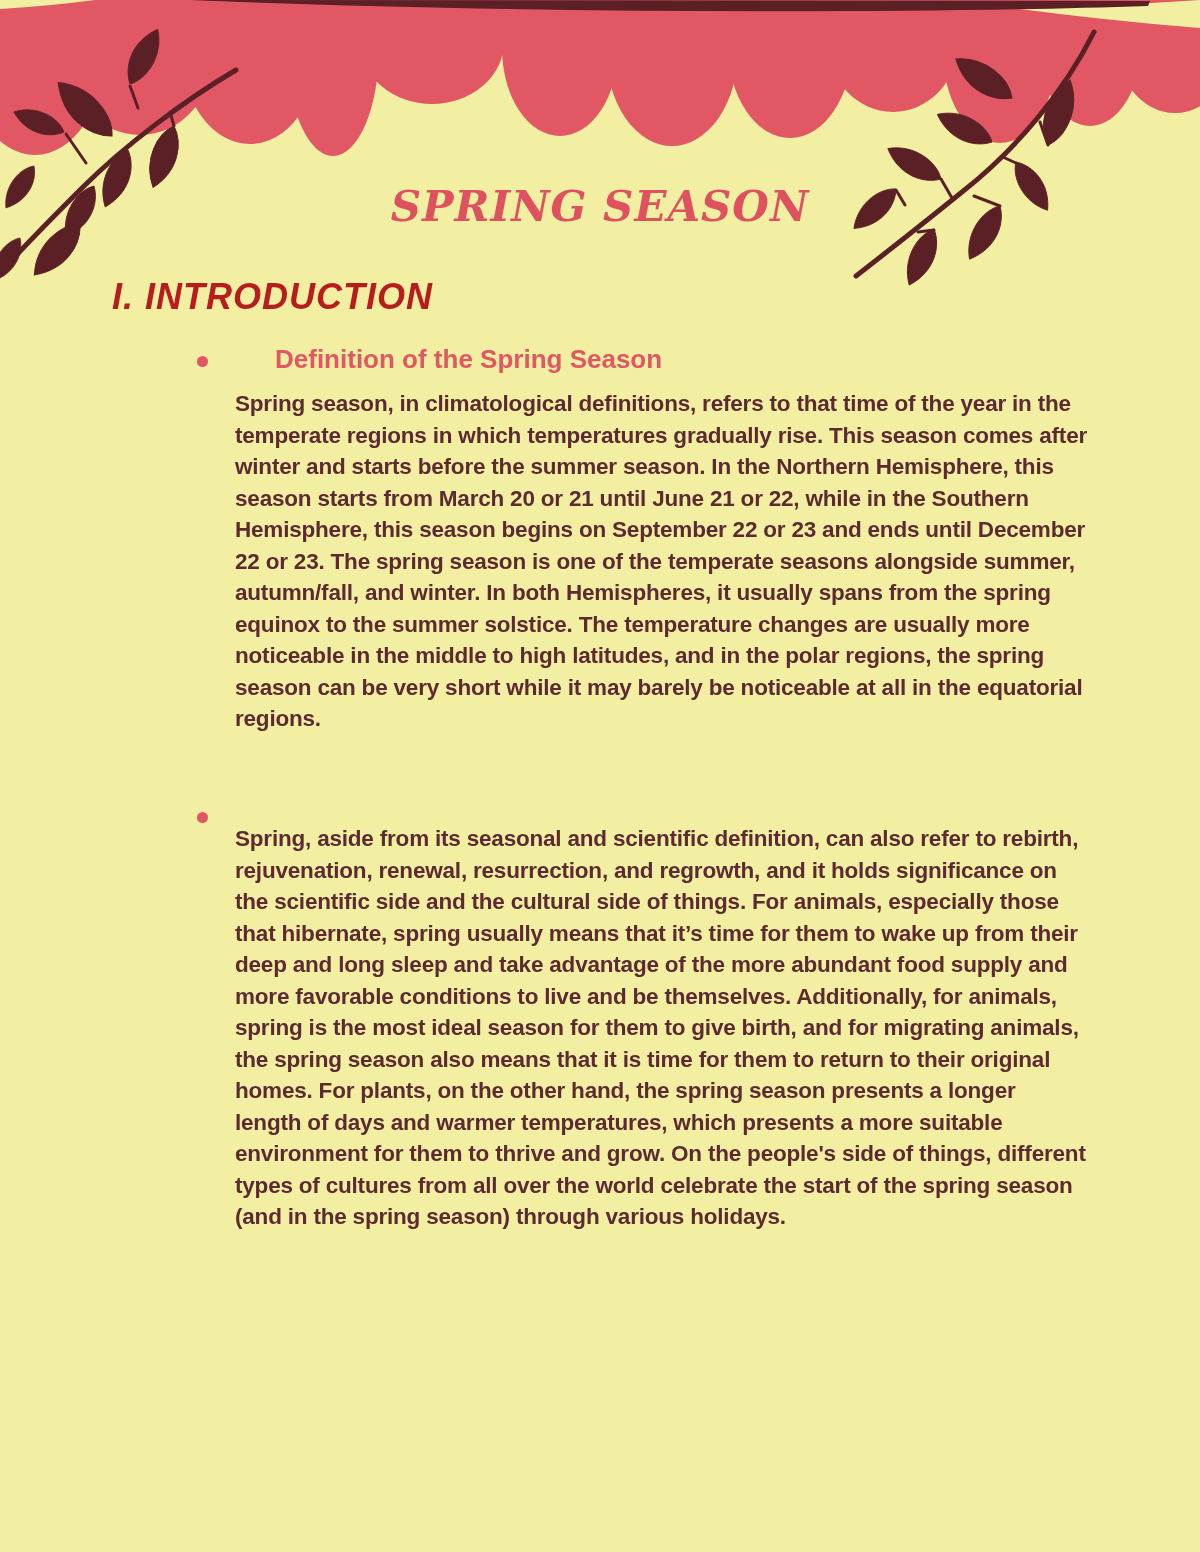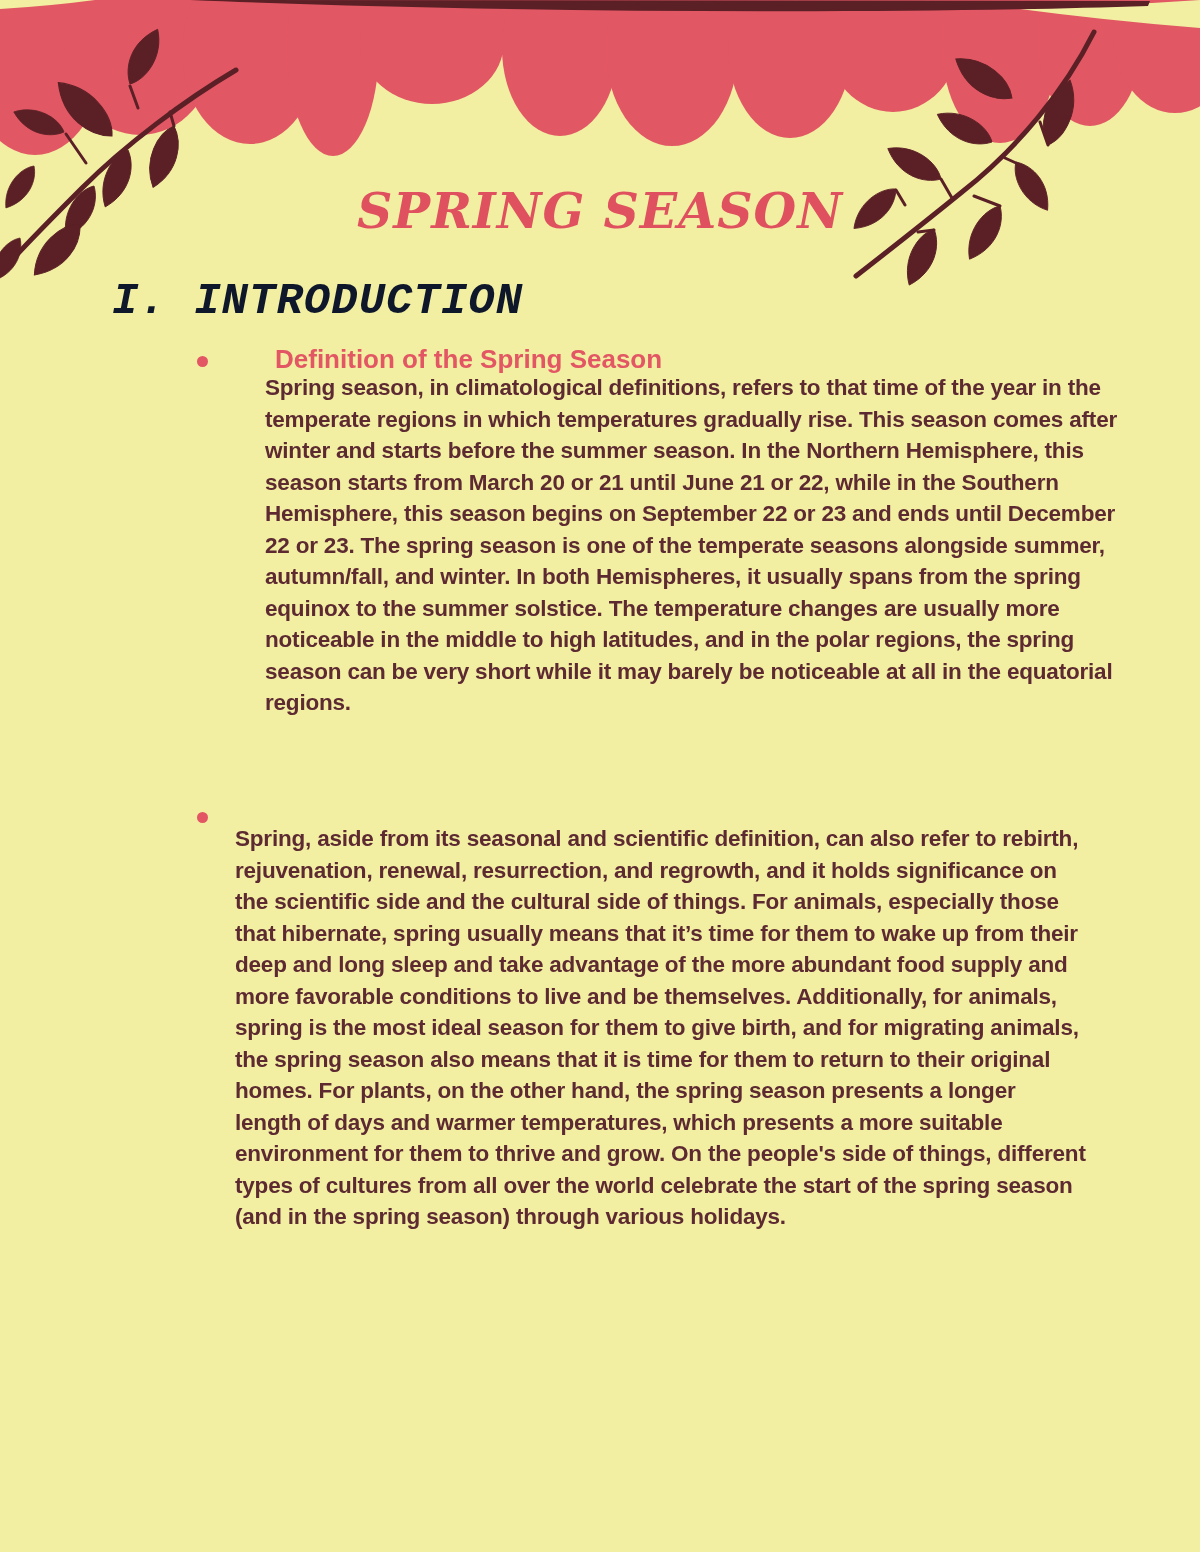--- a/index.html
+++ b/index.html
@@ -16,32 +16,32 @@
     top:0;left:0;
     display:block;
   }
   .page-title{
     position:absolute;
     top:182px;left:0;width:1200px;
     text-align:center;
     font-family:"DejaVu Serif",serif;
     font-style:italic;
     font-weight:bold;
-    font-size:49px;
+    font-size:42px;
     color:#e0515f;
     letter-spacing:1px;
   }
   .section-heading{
     position:absolute;
     top:276px;left:112px;
-    font-family:Liberation Mono, monospace;
+    font-family:Liberation Sans, sans-serif;
     font-style:italic;
     font-weight:bold;
-    font-size:44px;
-    color:#0f172a;
+    font-size:36px;
+    color:#b91c1c;
     letter-spacing:1px;
   }
   .bullet-dot{
     position:absolute;
     left:197px;
     width:11px;height:11px;
     border-radius:50%;
     background:#e25763;
   }
   .dot-1{top:356px;}
@@ -59,21 +59,21 @@
   .para{
     position:absolute;
     left:235px;
     width:852px;
     font-size:22.5px;
     font-weight:bold;
     line-height:31.5px;
     color:#5d2a31;
     letter-spacing:-0.2px;
   }
-  .para-1{top:372px;margin-left:30px;}
+  .para-1{top:388px;}
   .para-2{top:823px;}
 </style>
 </head>
 <body>
 
 <div class="page">
 
   <svg class="header-svg" width="1200" height="320" viewBox="0 0 1200 320" aria-hidden="true">
     <defs>
       <path id="leaf" d="M0,0 C-16,-14 -24,-44 -4,-72 C18,-48 14,-14 0,0 Z"></path>

